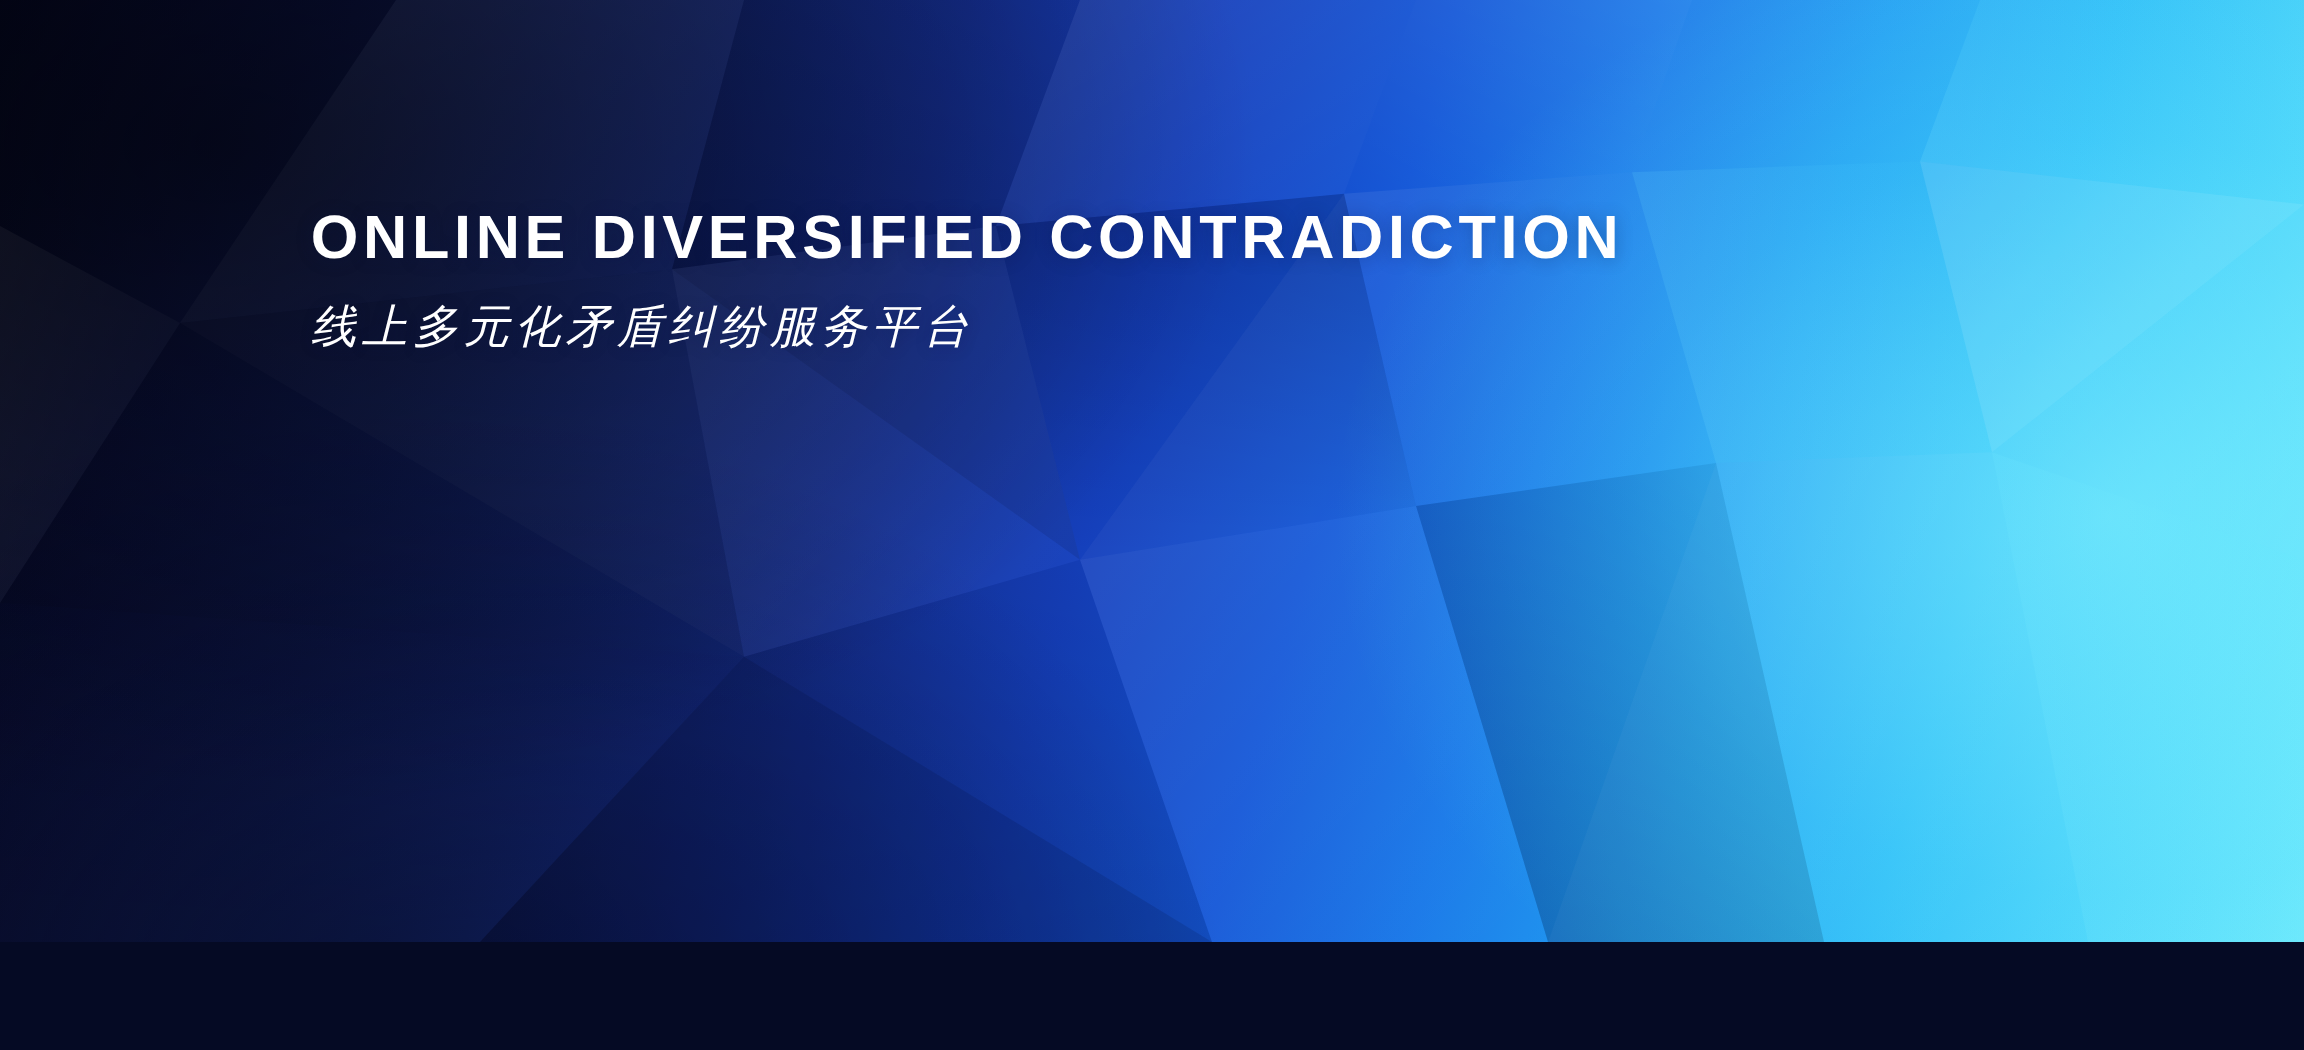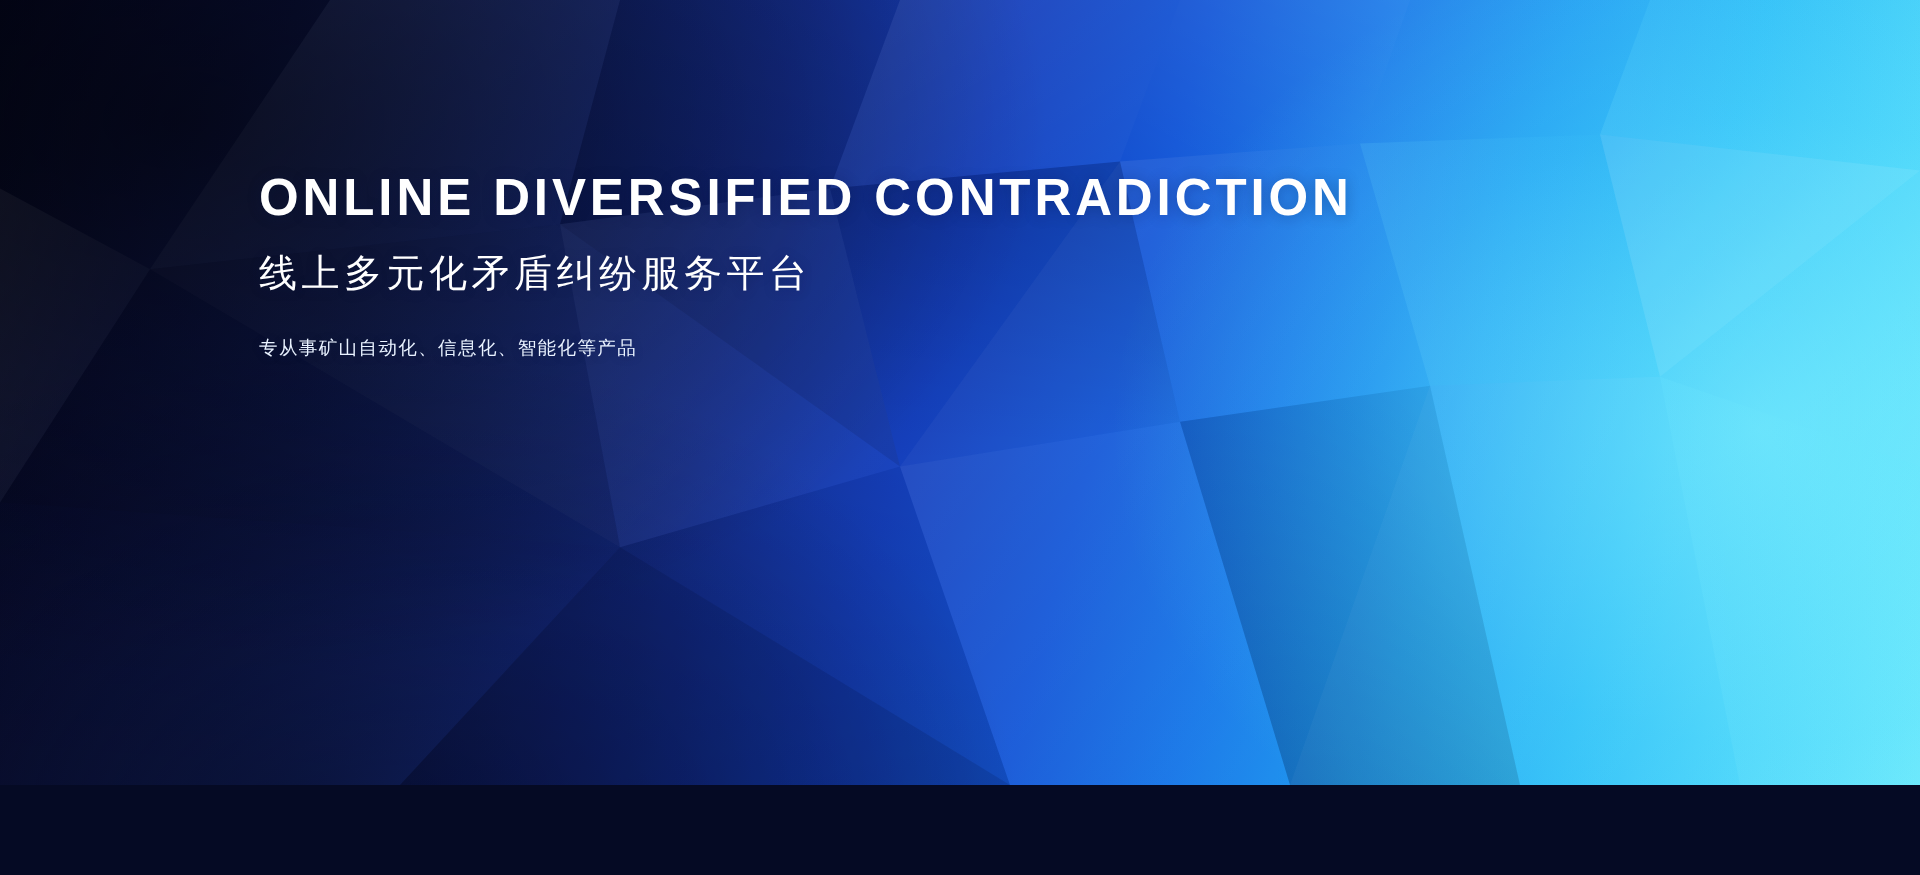--- a/index.html
+++ b/index.html
@@ -65,20 +65,21 @@
 
   .subtitle {
     margin-top:24px;
     color:#ffffff;
     font-size:38px;
     line-height:46px;
     font-weight:400;
     letter-spacing:4.5px;
     white-space:nowrap;
     text-shadow:0 1px 12px rgba(0,20,70,0.30);
+    font-style:italic;
   }
 
   .desc {
     margin-top:36px;
   }
   .desc-line {
     display:block;
     color:#e9f2ff;
     font-size:18.5px;
     line-height:31px;
@@ -155,17 +156,16 @@
 
   <div class="content">
 
     <h1 class="headline">
       <span class="headline-line">ONLINE DIVERSIFIED CONTRADICTION</span>
     </h1>
 
     <div class="subtitle">线上多元化矛盾纠纷服务平台</div>
 
     <div class="desc">
-      <span class="desc-line">专从事矿山自动化、信息化、智能化等产品</span>
     </div>
 
   </div>
 </div>
 
 </body></html>

